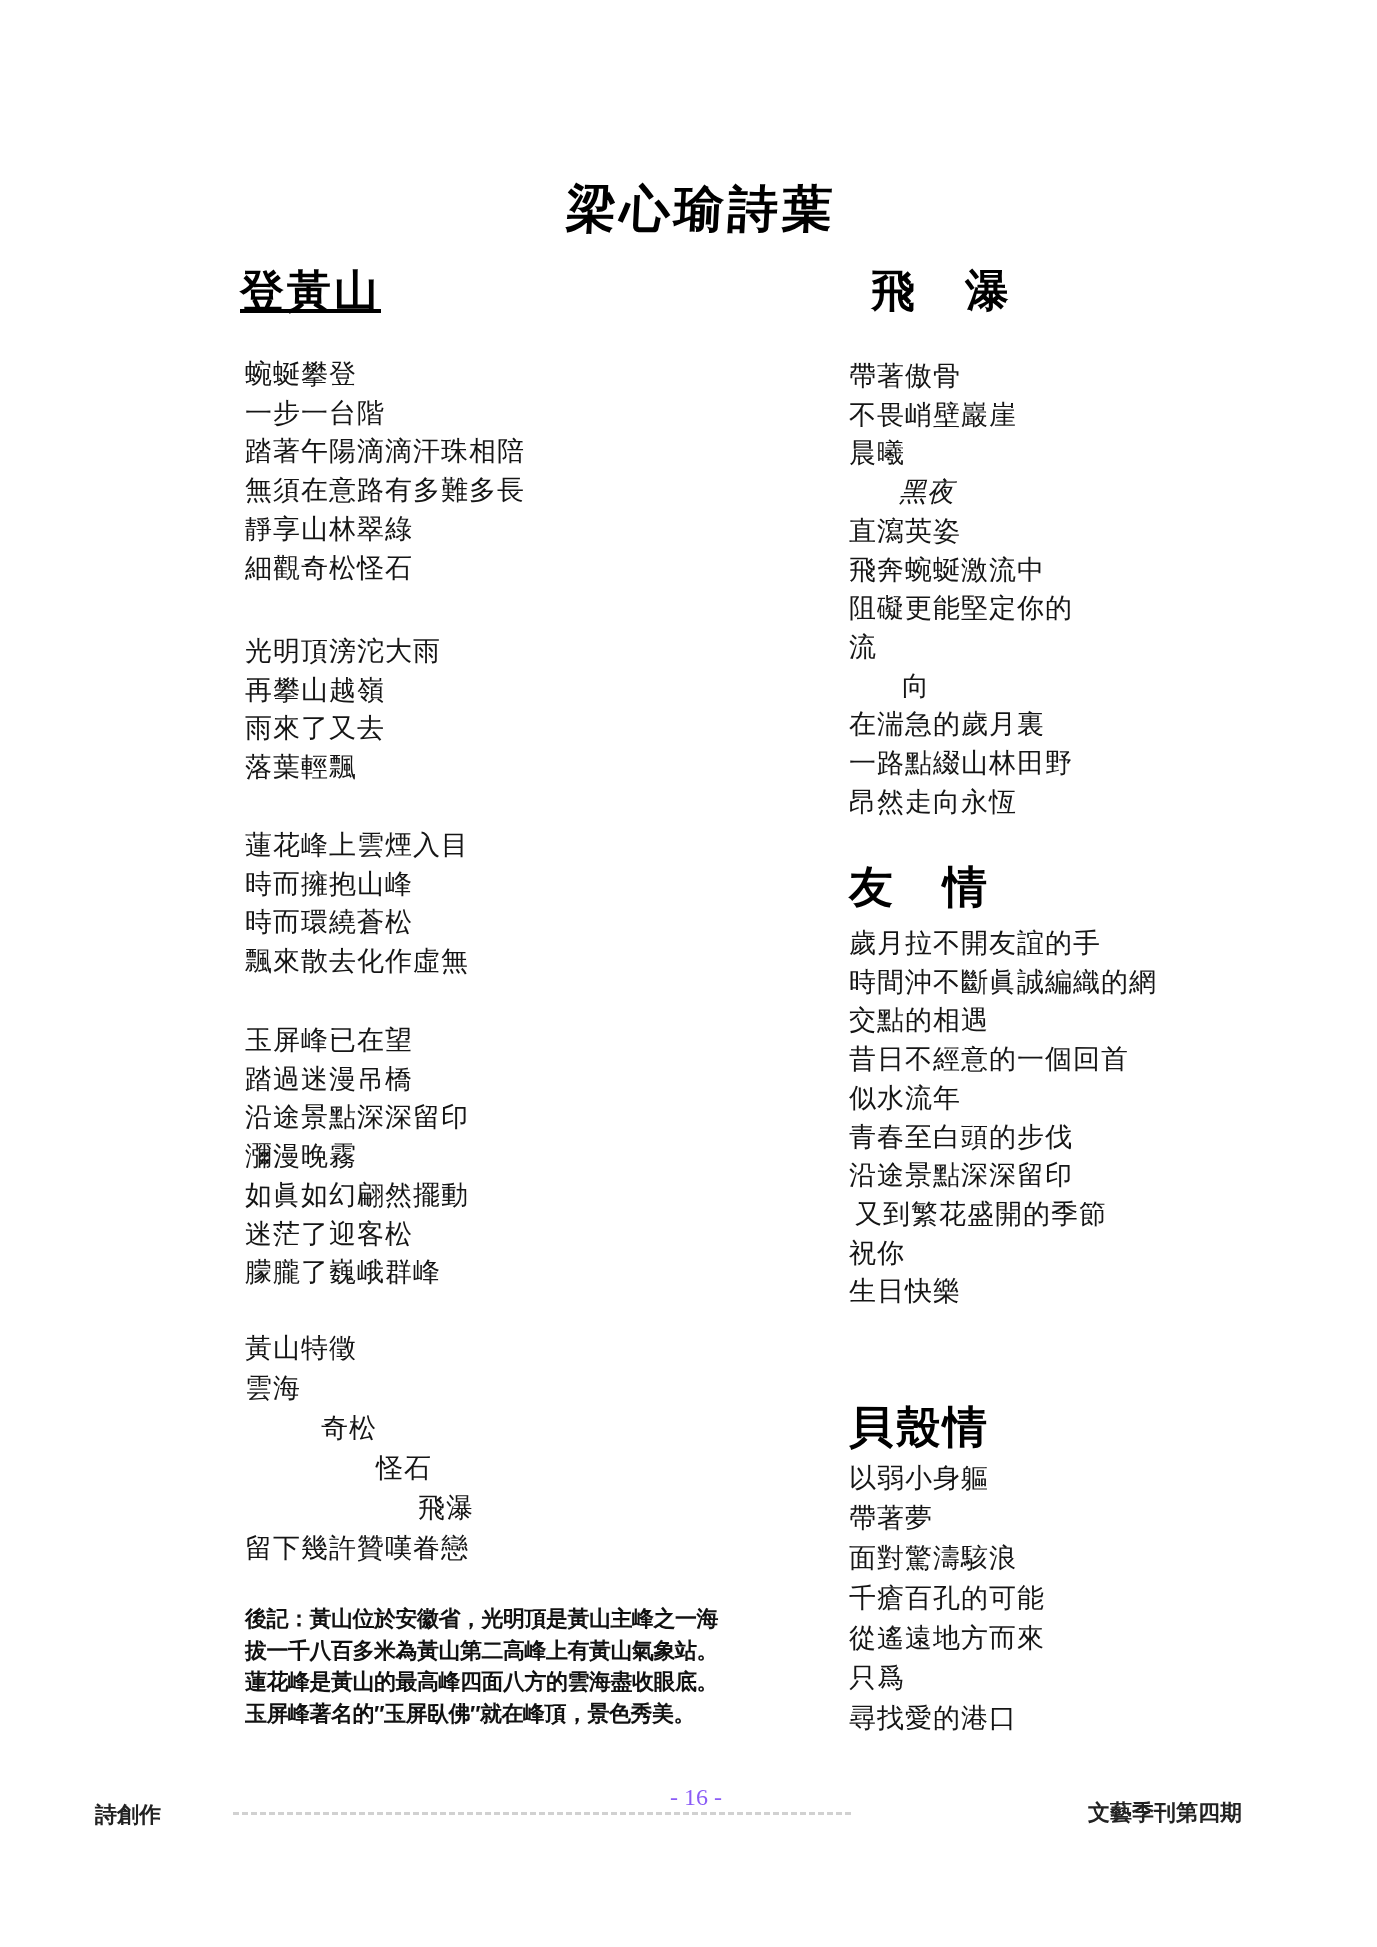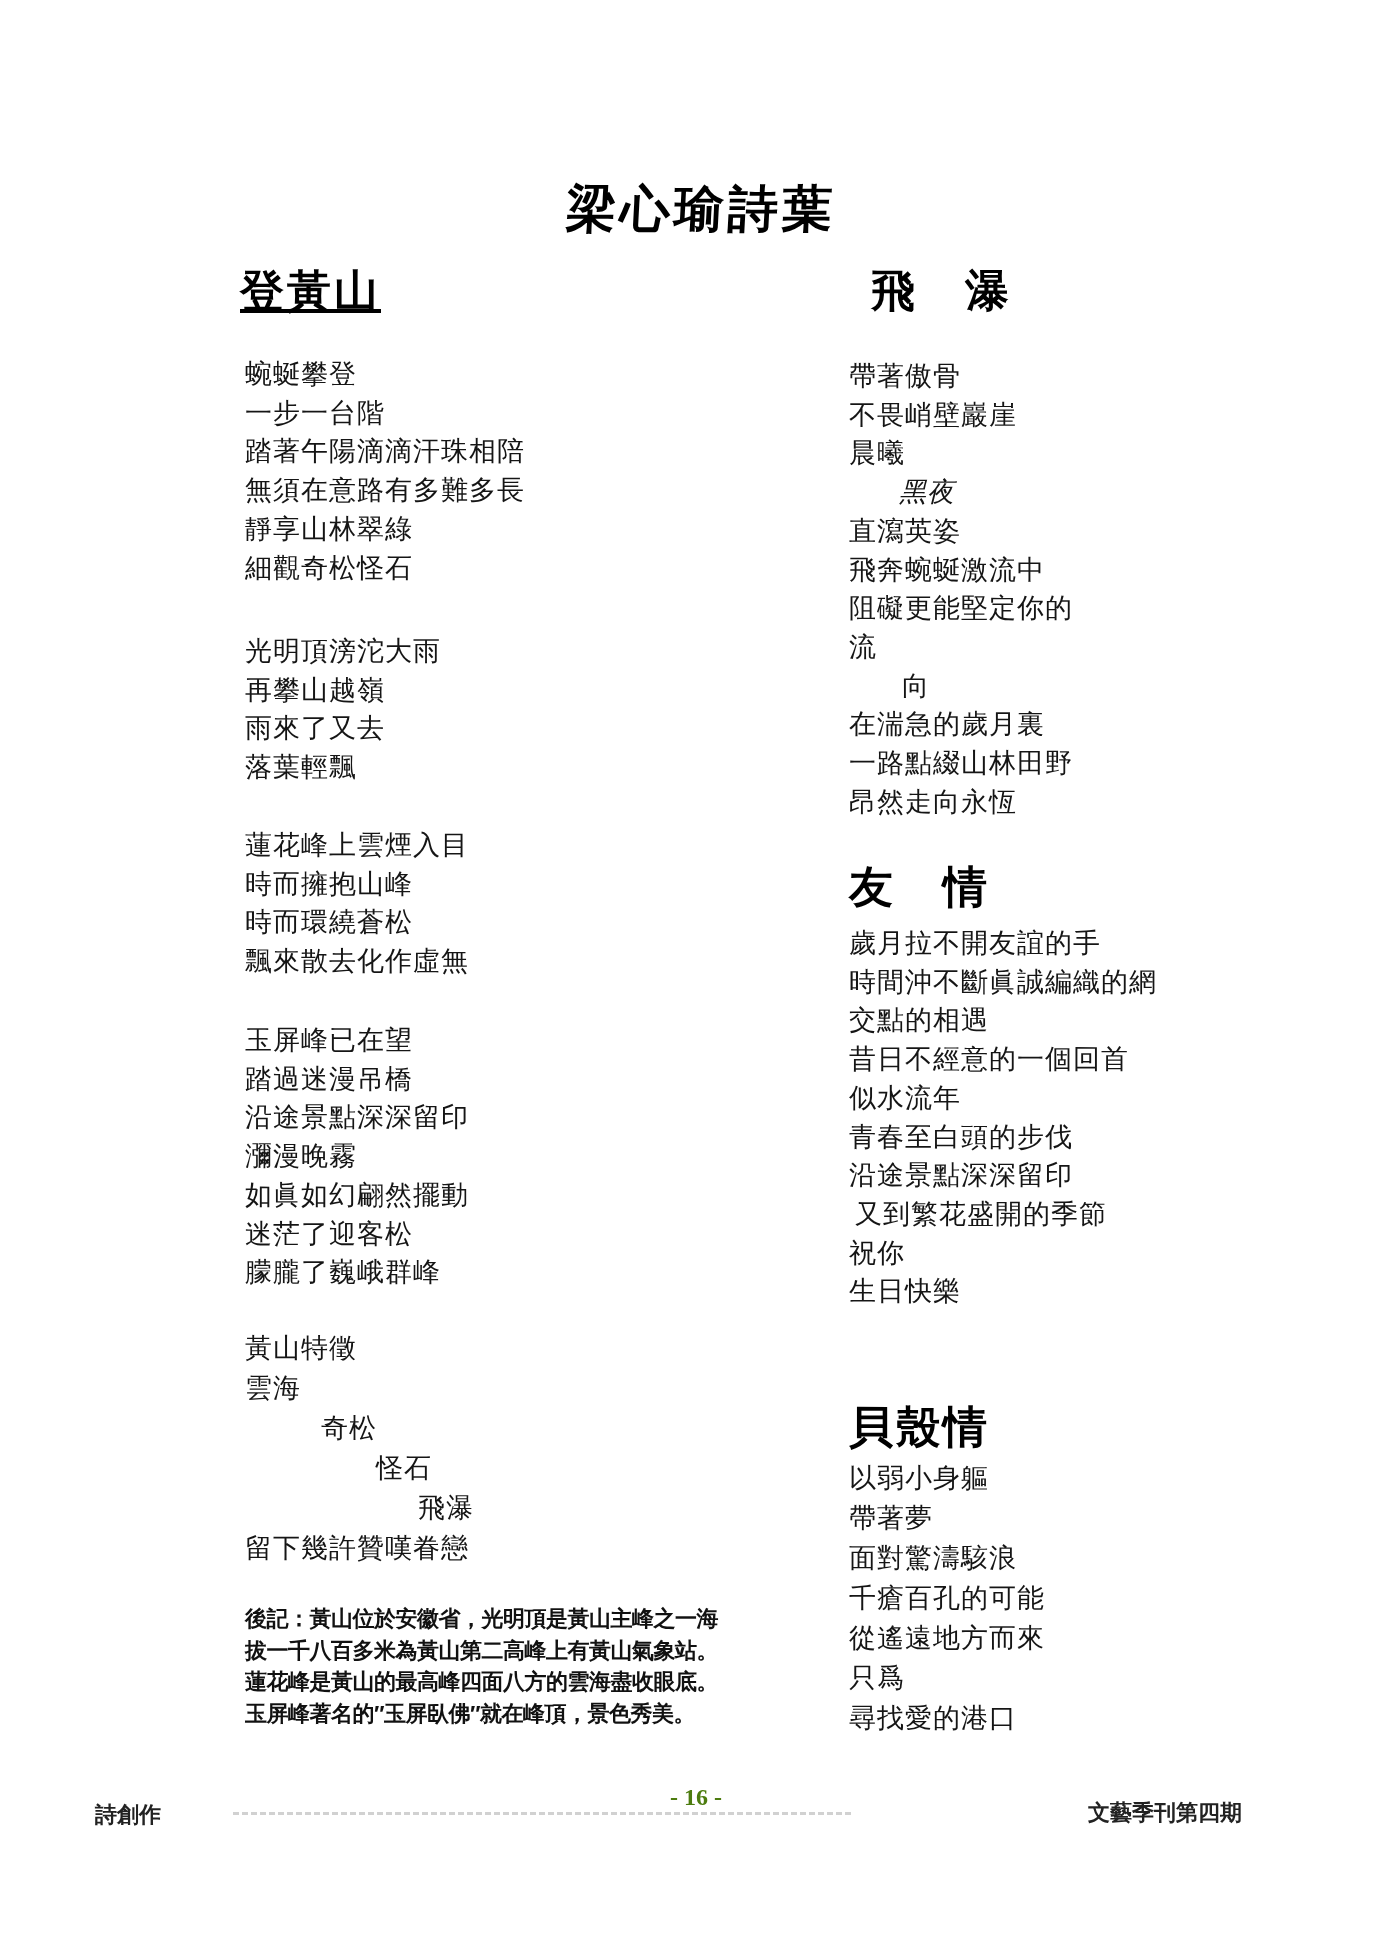--- a/index.html
+++ b/index.html
@@ -51,21 +51,21 @@
   
   .footer-label{
     position:absolute;
     font-family:"Liberation Sans","DejaVu Sans",sans-serif;
     font-size:22px;font-weight:600;color:#222;white-space:nowrap;
   }
   .page-num{
     position:absolute;left:650px;top:1784px;width:92px;
     text-align:center;
     font-family:"Liberation Serif","DejaVu Serif",serif;
-    font-weight:700;font-size:24px;color:#4d7c0f;
+    font-weight:400;font-size:24px;color:#8b5cf6;
   }
   .scan-dashes{
     position:absolute;left:233px;top:1812px;width:618px;height:0;
     border-top:3px dashed #c6c6c6;opacity:.8;
   }
 </style>
 </head>
 <body>
 
 <div class="page">

